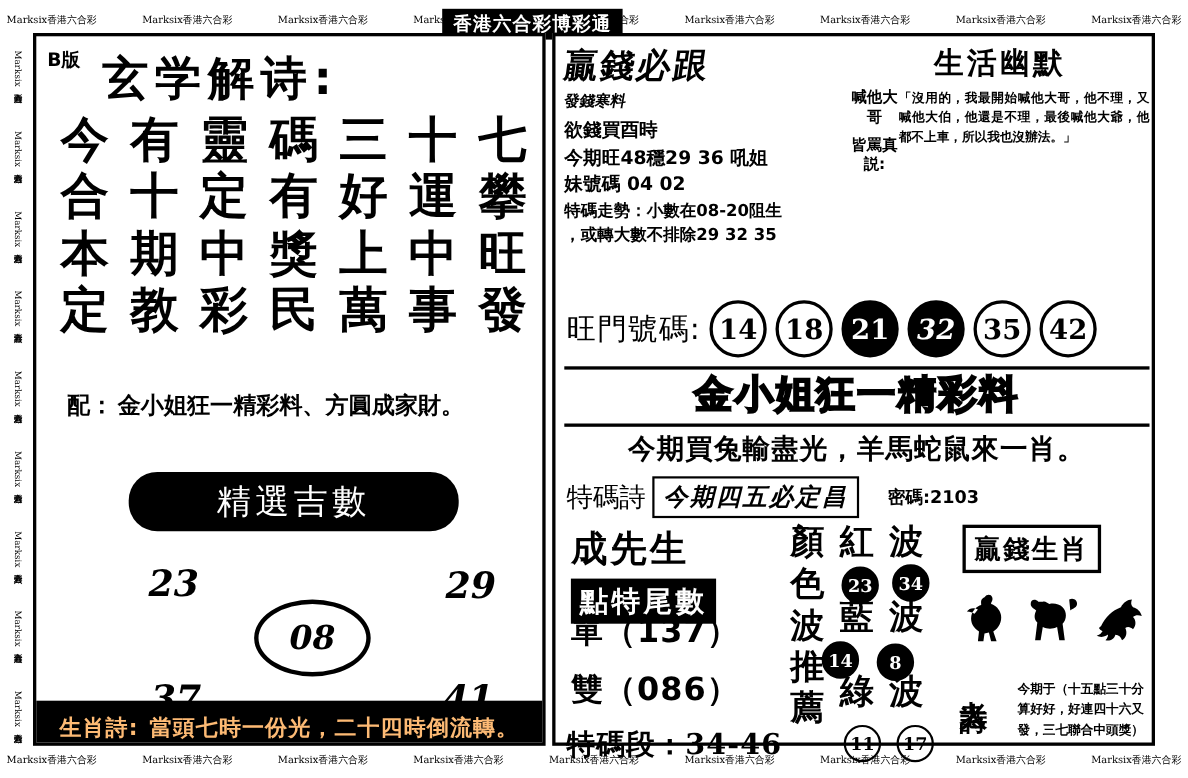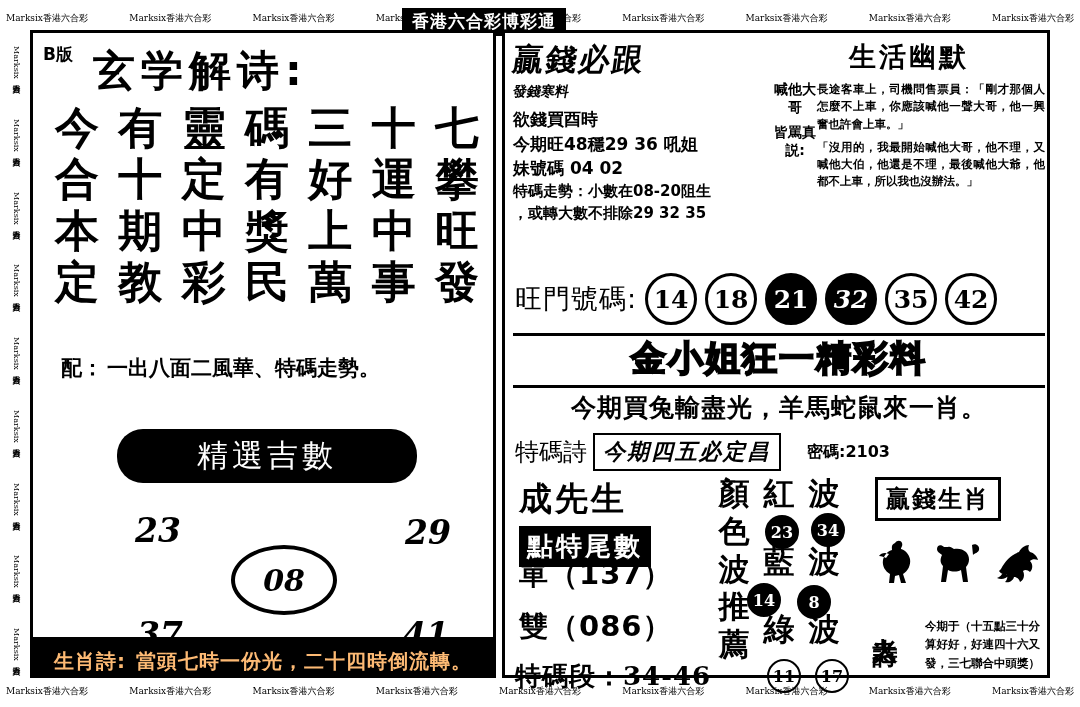--- a/index.html
+++ b/index.html
@@ -191,21 +191,21 @@
         <span>彩</span>
         <span>民</span>
         <span>萬</span>
         <span>事</span>
         <span>發</span>
       </div>
     </div>
 
     <div class="pei-song">
       <div>
-        <span class="lbl">配：</span><span>一出八面二風華、特碼走勢。</span>
+        <span class="lbl">配：</span><span>金小姐狂一精彩料、方圓成家財。</span>
       </div>
     </div>
 
     <div class="banner">精選吉數</div>
 
     <div class="nums">
       <div class="n-it n-tl">23</div>
       <div class="n-it n-tr">29</div>
       <div class="n-it n-bl">37</div>
       <div class="n-it n-br">41</div>
@@ -233,21 +233,20 @@
     </div>
 
     <div class="humor">
       <div class="humor-title">生活幽默</div>
       <div class="humor-body">
         <div class="humor-left">
           <div>喊他大哥</div>
           <div>皆罵真説:</div>
         </div>
         <div class="humor-text">
-          <p style="margin:0 0 6px 0;">長途客車上，司機問售票員：「剛才那個人怎麼不上車，你應該喊他一聲大哥，他一興奮也許會上車。」</p>
           <p style="margin:0;">「沒用的，我最開始喊他大哥，他不理，又喊他大伯，他還是不理，最後喊他大爺，他都不上車，所以我也沒辦法。」</p>
         </div>
       </div>
     </div>
 
     <div class="hot-row">
       <div class="hot-label">旺門號碼:</div>
       <div class="ball">14</div>
       <div class="ball">18</div>
       <div class="ball filled">21</div>

